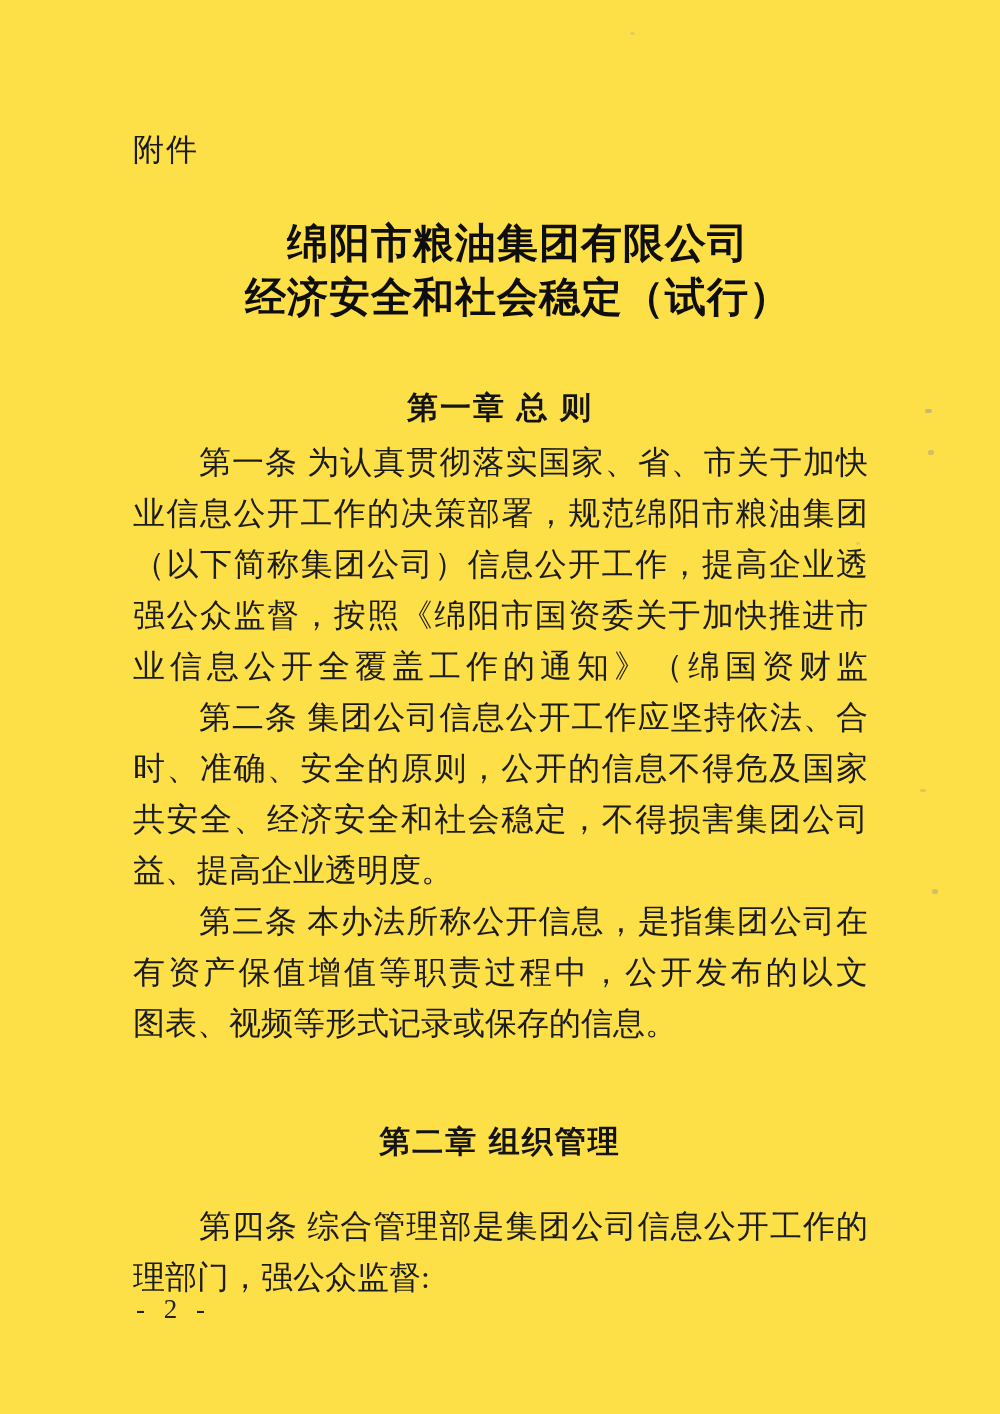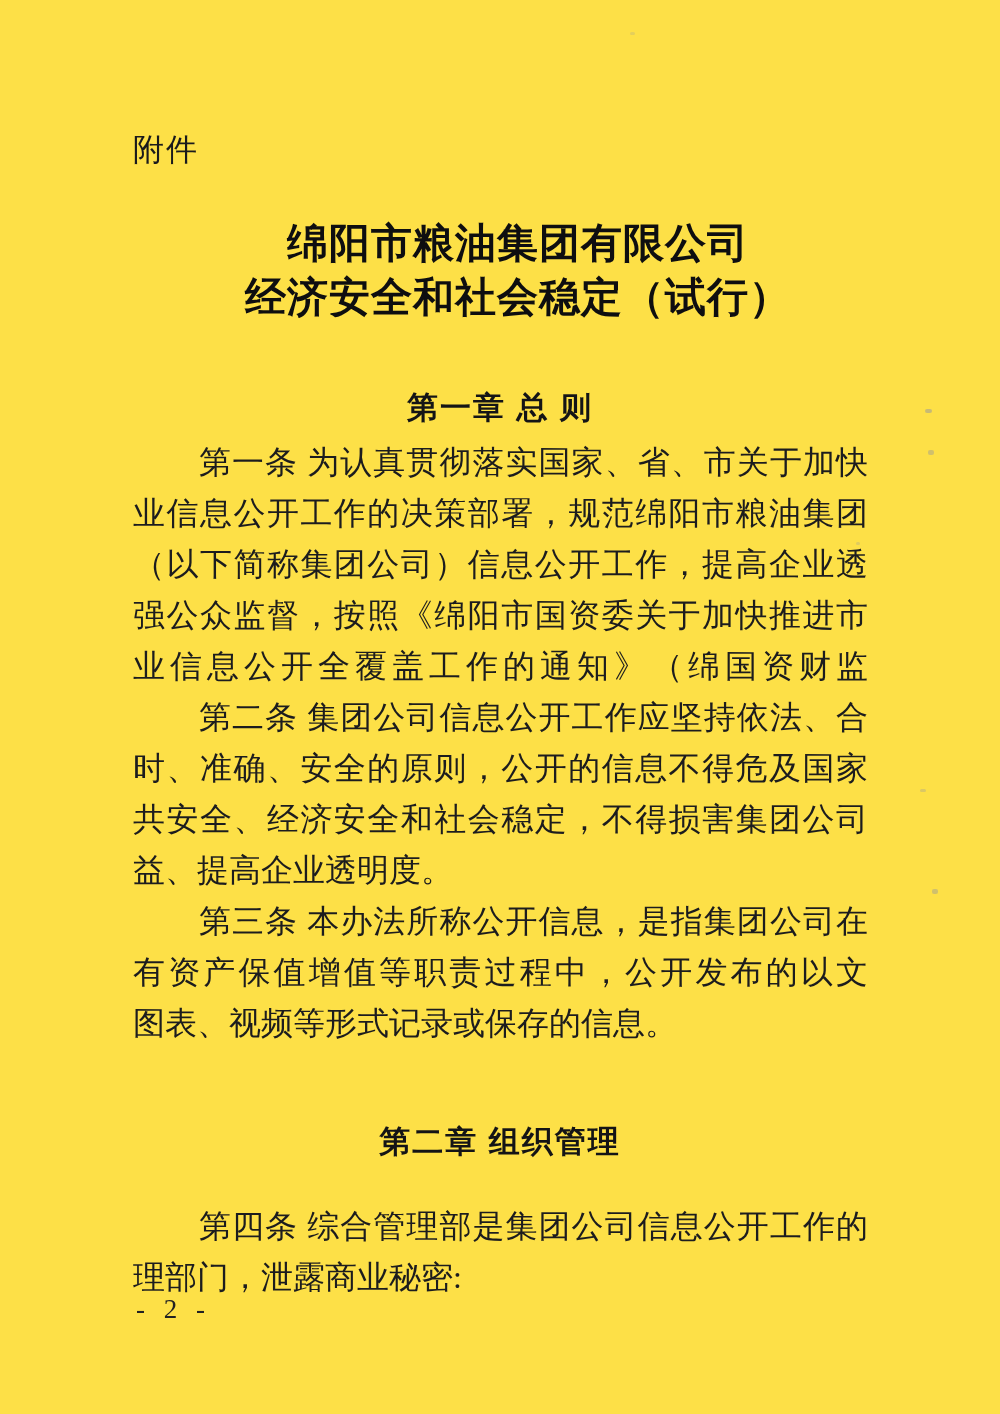--- a/index.html
+++ b/index.html
@@ -137,21 +137,21 @@
 
     <p class="bline full indent">第三条 本办法所称公开信息，是指集团公司在履行国</p>
     <p class="bline full">有资产保值增值等职责过程中，公开发布的以文字、图片、</p>
     <p class="bline end">图表、视频等形式记录或保存的信息。</p>
   </div>
 
   <div class="chapter c2">第二章 组织管理</div>
 
   <div class="body-block b2">
     <p class="bline full indent">第四条 综合管理部是集团公司信息公开工作的归口管</p>
-    <p class="bline end">理部门，泄露商业秘密:</p>
+    <p class="bline end">理部门，强公众监督:</p>
   </div>
 
   <div class="page-number">- 2 -</div>
 
   <div class="speck sp1"></div>
   <div class="speck sp2"></div>
   <div class="speck sp3"></div>
   <div class="speck sp4"></div>
   <div class="speck sp5"></div>
   <div class="speck sp6"></div>

